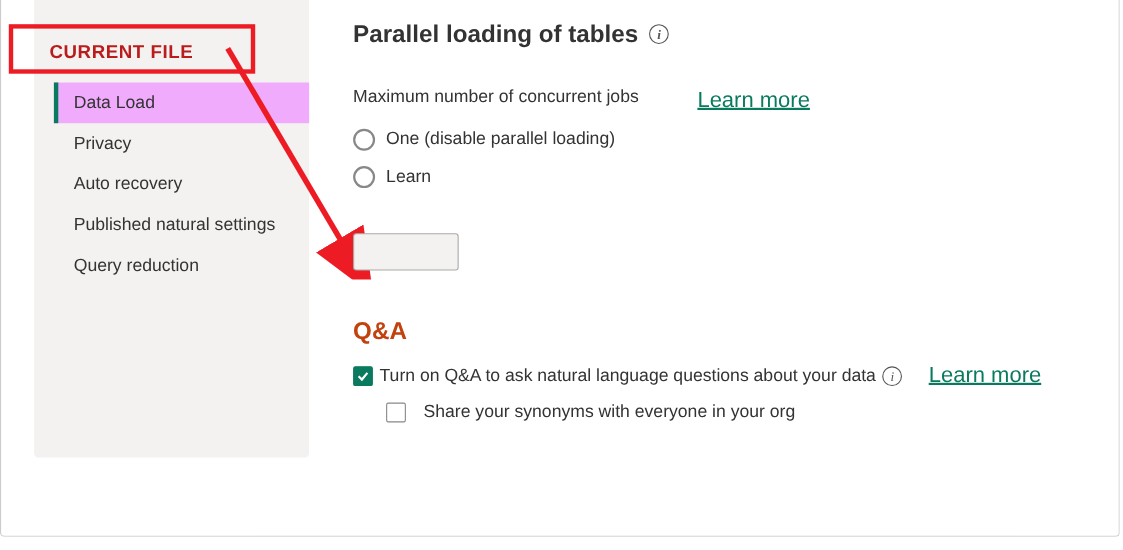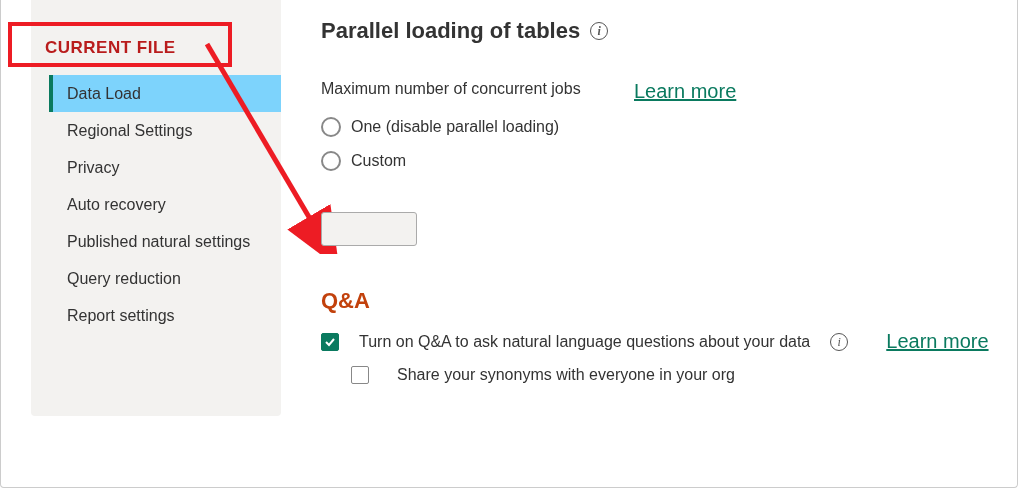--- a/index.html
+++ b/index.html
@@ -6,21 +6,21 @@
     html, body { width: 1021px; height: 500px; font-family: "Segoe UI", Arial, sans-serif; background: #fff; color: #333; overflow: hidden; }
 
     .options-pane { position: absolute; top: 0; left: 0; width: 1018px; height: 488px; border: 1px solid #ccc; border-top: none; border-radius: 0 0 4px 4px; }
 
     
     .sidebar { position: absolute; top: 0; left: 30px; width: 250px; height: 416px; background: #f3f2f0; border-radius: 0 0 4px 4px; }
     .sidebar-header { position: absolute; top: 38px; left: 14px; font-size: 17px; font-weight: 600; letter-spacing: .5px; color: #b91c1c; }
     .header-box { position: absolute; top: 22px; left: -23px; width: 224px; height: 45px; border: 4px solid #ed1c24; }
     .nav { position: absolute; top: 75px; left: 18px; width: 232px; }
     .nav-item { height: 37px; display: flex; align-items: center; padding-left: 18px; font-size: 16px; color: #333; cursor: pointer; }
-    .nav-item.selected { background: #7dd3fc; position: relative; }
+    .nav-item.selected { background: #f0abfc; position: relative; }
     .nav-item.selected::before { content: ""; position: absolute; left: 0; top: 0; bottom: 0; width: 4px; background: #0a7a5f; }
 
     
     .arrow-svg { position: absolute; top: 24px; left: 196px; pointer-events: none; }
 
     
     .main { position: absolute; top: 0; left: 320px; width: 700px; height: 100%; margin-top: 32px; }
     .section-heading-cut { position: absolute; top: -14px; left: 0; font-size: 22px; font-weight: 600; color: #333; display: flex; align-items: center; gap: 10px; }
 
     .row-label { position: absolute; top: 48px; left: 0; font-size: 16px; color: #333; }
@@ -30,59 +30,53 @@
     .radio-group { position: absolute; top: 78px; left: 0; }
     .radio-item { display: flex; align-items: center; gap: 10px; height: 34px; font-size: 16px; color: #333; cursor: pointer; }
     .radio { width: 20px; height: 20px; border: 2px solid #888; border-radius: 50%; display: inline-flex; align-items: center; justify-content: center; }
     .radio.checked { border-color: #0a7a5f; }
     .radio.checked::after { content: ""; width: 10px; height: 10px; background: #0a7a5f; border-radius: 50%; }
 
     .custom-input { position: absolute; top: 180px; left: 0; width: 96px; height: 34px; border: 1px solid #aaa; border-radius: 3px; background: #f3f2f0; }
 
     
     .qa-heading { position: absolute; top: 256px; left: 0; font-size: 22px; font-weight: 600; color: #c2410c; }
-    .qa-row { position: absolute; top: 298px; left: 0; display: flex; align-items: center; gap: 20px; font-size: 16px; color: #333; white-space: nowrap; }
+    .qa-row { position: absolute; top: 298px; left: 0; display: flex; align-items: center; gap: 6px; font-size: 16px; color: #333; white-space: nowrap; }
     .checkbox { width: 18px; height: 18px; border: 1px solid #888; border-radius: 2px; display: inline-flex; align-items: center; justify-content: center; background: #fff; cursor: pointer; }
     .checkbox.checked { background: #0a7a5f; border-color: #0a7a5f; }
     .checkbox.checked svg { display: block; }
     .checkbox svg { display: none; }
     .qa-row .learn-more { margin-left: 18px; }
     .info-icon { width: 18px; height: 18px; border: 1.5px solid #555; border-radius: 50%; display:inline-flex; align-items:center; justify-content:center; font-size: 12px; line-height:1; color:#555; font-style: italic; font-family: Georgia, serif; }
 
-    .qa-row2 { position: absolute; top: 334px; left: 30px; display: flex; align-items: center; gap: 28px; font-size: 16px; color: #333; }
+    .qa-row2 { position: absolute; top: 334px; left: 30px; display: flex; align-items: center; gap: 16px; font-size: 16px; color: #333; }
   </style>
 </head>
 <body>
 
 <div class="options-pane">
 
   <div class="sidebar">
     <div class="header-box"></div>
     <div class="sidebar-header">CURRENT FILE</div>
     <div class="nav">
       <div class="nav-item selected">
           <span>Data Load</span>
         </div>
       <div class="nav-item">
-          <span>Regional Settings</span>
-        </div>
-      <div class="nav-item">
           <span>Privacy</span>
         </div>
       <div class="nav-item">
           <span>Auto recovery</span>
         </div>
       <div class="nav-item">
           <span>Published natural settings</span>
         </div>
       <div class="nav-item">
           <span>Query reduction</span>
-        </div>
-      <div class="nav-item">
-          <span>Report settings</span>
         </div>
     </div>
   </div>
 
   <svg class="arrow-svg" width="160" height="230">
     <defs>
       <marker id="ah" markerWidth="14" markerHeight="14" refX="4" refY="5" orient="auto">
         <path d="M0,0 L12,5 L0,10 Z" fill="#ed1c24"></path>
       </marker>
     </defs>
@@ -99,21 +93,21 @@
     <div class="row-label">Maximum number of concurrent jobs</div>
     <a class="learn-more top">Learn more</a>
 
     <div class="radio-group">
       <div class="radio-item">
         <span class="radio"></span>
         <span>One (disable parallel loading)</span>
       </div>
       <div class="radio-item">
         <span class="radio"></span>
-        <span>Custom</span>
+        <span>Learn</span>
       </div>
     </div>
 
     <input class="custom-input" value="" style="">
 
     <div class="qa-heading">Q&amp;A</div>
 
     <div class="qa-row">
       <span class="checkbox checked">
         <svg width="12" height="12" viewBox="0 0 12 12">

